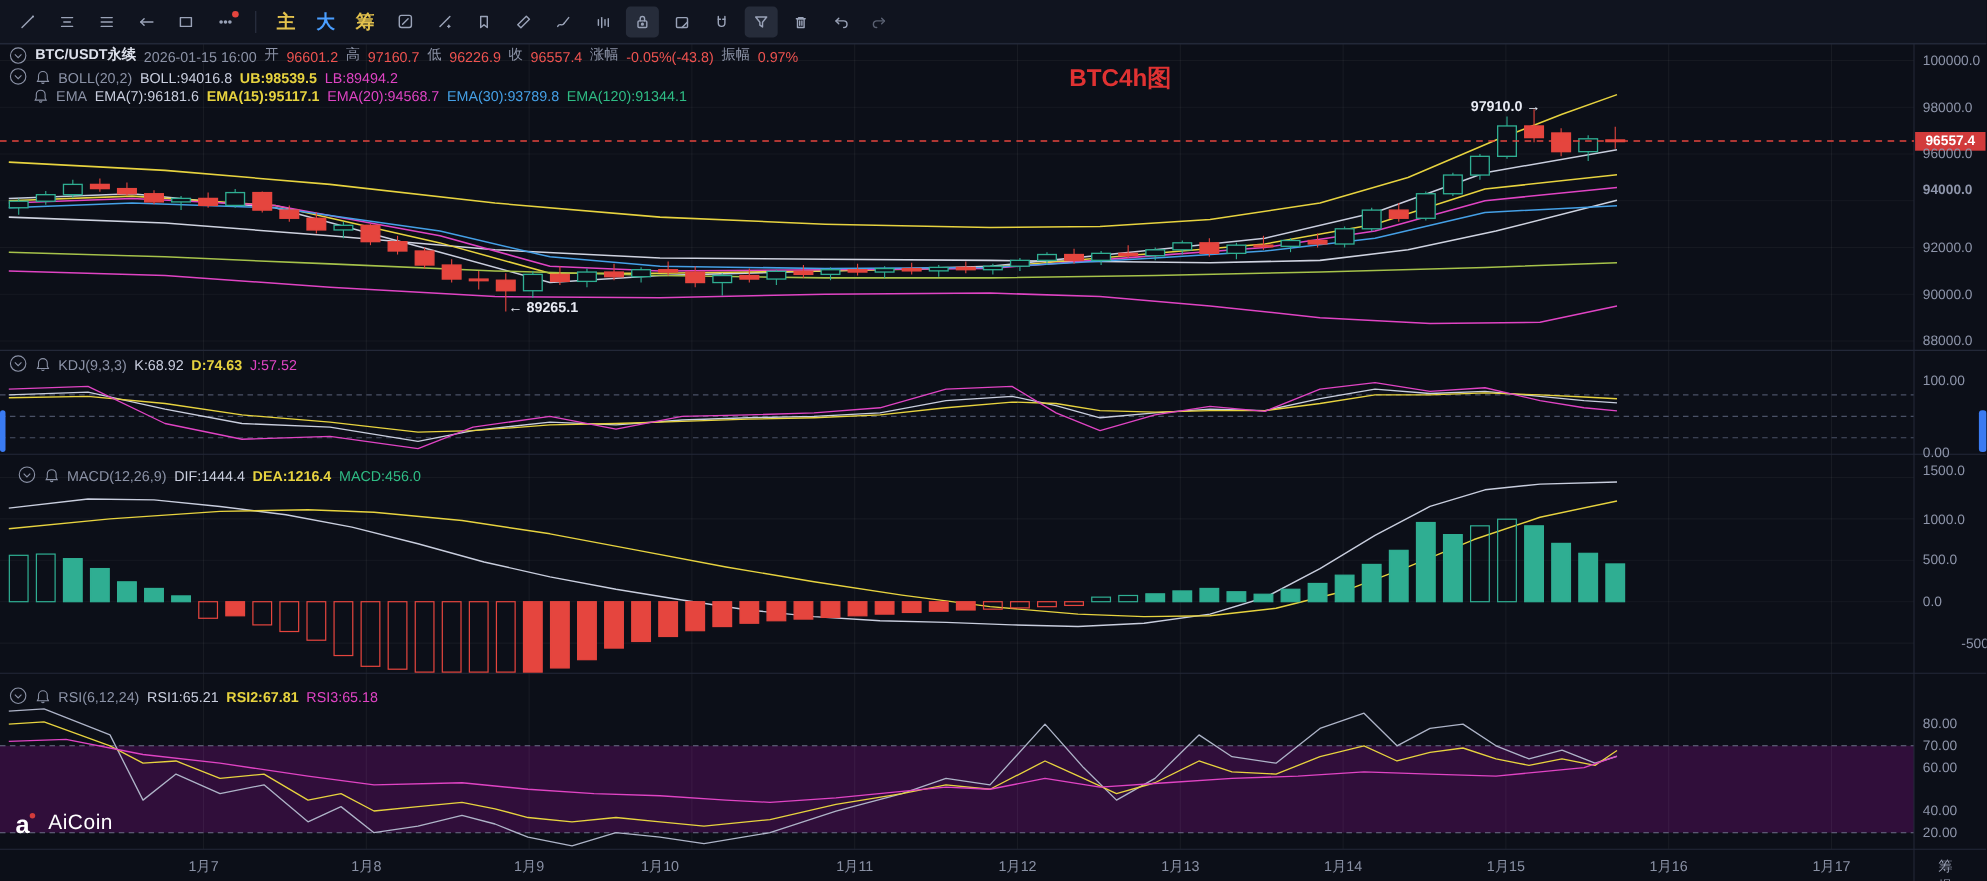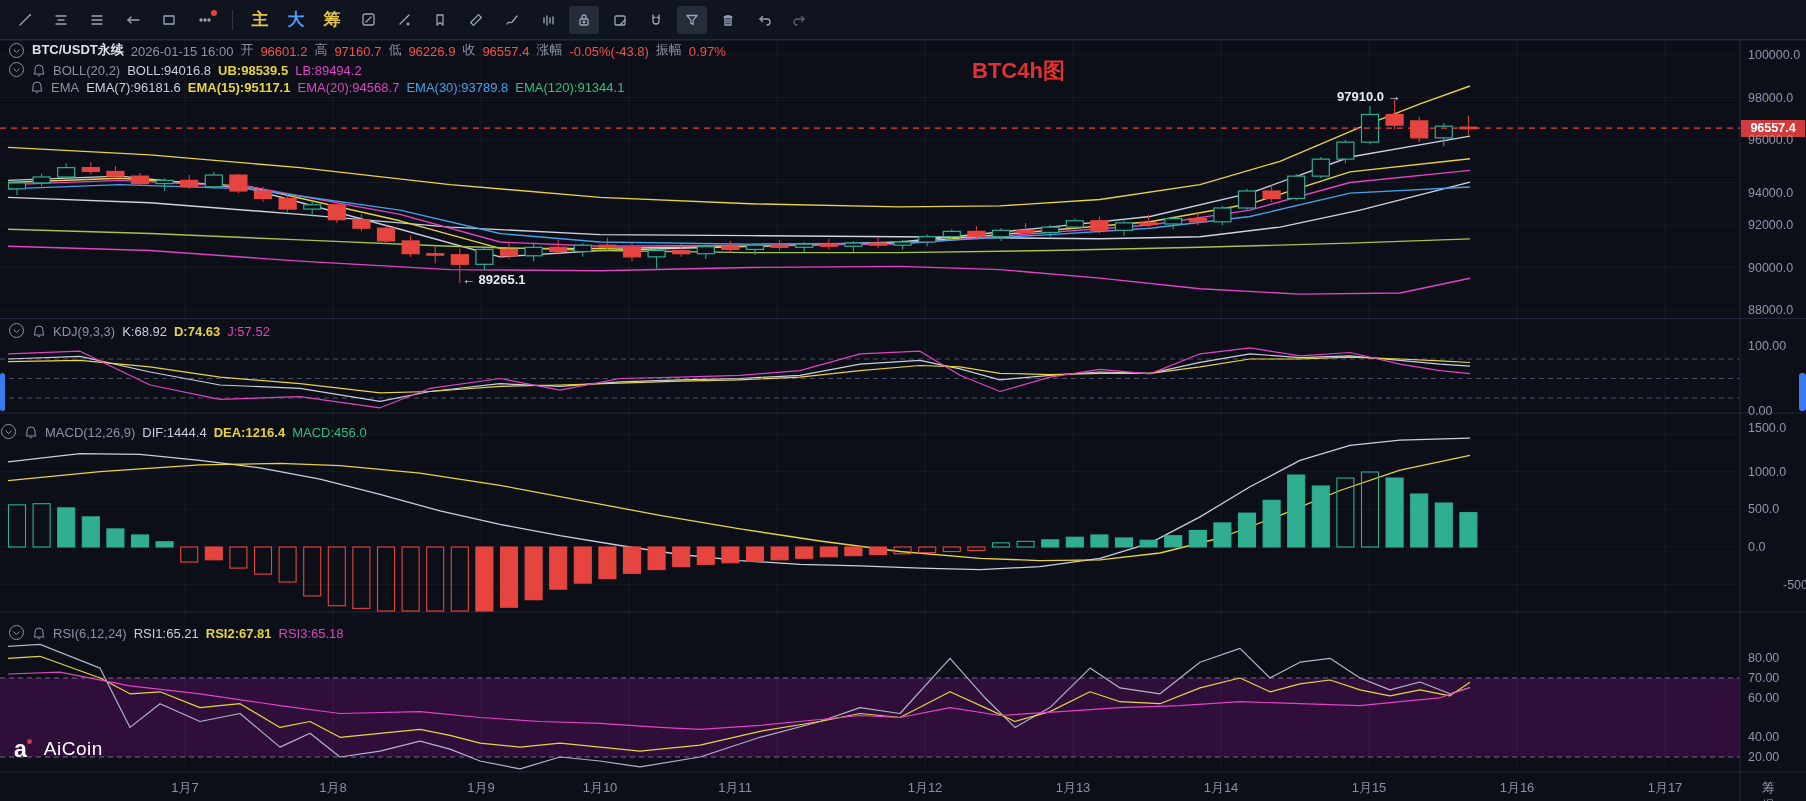--- a/index.html
+++ b/index.html
@@ -475,21 +475,21 @@
         <svg width="14" height="15">
           <path d="M7 2 a4 4 0 0 1 4 4 v3 l1 2 H2 l1 -2 V6 a4 4 0 0 1 4 -4 z M5.8 12 a1.3 1.3 0 0 0 2.4 0" stroke="#8b92a6" fill="none"></path>
         </svg>
       </span>
     <span class="glabel">KDJ(9,3,3)</span>
     <span class="gval">K:68.92</span>
     <span class="vyellow">D:74.63</span>
     <span class="vmag">J:57.52</span>
   </div>
 
-  <div class="irow" style="left:0;top:423px;">
+  <div class="irow" style="left:16px;top:423px;">
     <span class="circ">
         <svg width="17" height="17">
           <circle cx="8.5" cy="8.5" r="7" stroke="#8b92a6" fill="none"></circle>
           <polyline points="5.5,7.5 8.5,10.5 11.5,7.5" stroke="#8b92a6" fill="none"></polyline>
         </svg>
       </span>
     <span class="bell">
         <svg width="14" height="15">
           <path d="M7 2 a4 4 0 0 1 4 4 v3 l1 2 H2 l1 -2 V6 a4 4 0 0 1 4 -4 z M5.8 12 a1.3 1.3 0 0 0 2.4 0" stroke="#8b92a6" fill="none"></path>
         </svg>
@@ -531,41 +531,41 @@
 
   <div id="corner-tools">筹 爆</div>
 
   <div class="edge-thumb" style="left:0;top:373px;width:5px;height:38px;"></div>
   <div class="edge-thumb" style="left:1799px;top:373px;width:7px;height:38px;"></div>
 
   <div id="axis-labels">
       <div class="axis-label" style="top: 48px;">100000.0</div>
       <div class="axis-label" style="top: 90.5px;">98000.0</div>
       <div class="axis-label" style="top: 133px;">96000.0</div>
-      <div class="axis-label" style="top: 186px;">94000.0</div>
+      <div class="axis-label" style="top: 165px; font-weight: bold;">94000.0</div>
       <div class="axis-label" style="top: 218px;">92000.0</div>
       <div class="axis-label" style="top: 260.5px;">90000.0</div>
       <div class="axis-label" style="top: 303px;">88000.0</div>
       <div class="axis-label" style="top: 339px;">100.00</div>
       <div class="axis-label" style="top: 404px;">0.00</div>
       <div class="axis-label" style="top: 421px;">1500.0</div>
       <div class="axis-label" style="top: 464.7px;">1000.0</div>
       <div class="axis-label" style="top: 502.35px;">500.0</div>
       <div class="axis-label" style="top: 540px;">0.0</div>
       <div class="axis-label" style="top: 577.65px; margin-left: 35px;">-500.0</div>
       <div class="axis-label" style="top: 651.25px;">80.00</div>
       <div class="axis-label" style="top: 671px;">70.00</div>
       <div class="axis-label" style="top: 690.75px;">60.00</div>
       <div class="axis-label" style="top: 730.25px;">40.00</div>
       <div class="axis-label" style="top: 750px;">20.00</div>
       <div class="time-label" style="left: 185px;">1月7</div>
       <div class="time-label" style="left: 333px;">1月8</div>
       <div class="time-label" style="left: 481px;">1月9</div>
       <div class="time-label" style="left: 600px;">1月10</div>
-      <div class="time-label" style="left: 735px;">1月11</div>
+      <div class="time-label" style="left: 777px;">1月11</div>
       <div class="time-label" style="left: 925px;">1月12</div>
       <div class="time-label" style="left: 1073px;">1月13</div>
       <div class="time-label" style="left: 1221px;">1月14</div>
       <div class="time-label" style="left: 1369px;">1月15</div>
       <div class="time-label" style="left: 1517px;">1月16</div>
       <div class="time-label" style="left: 1665px;">1月17</div>
     </div>
 </div>
 
 </body></html>

